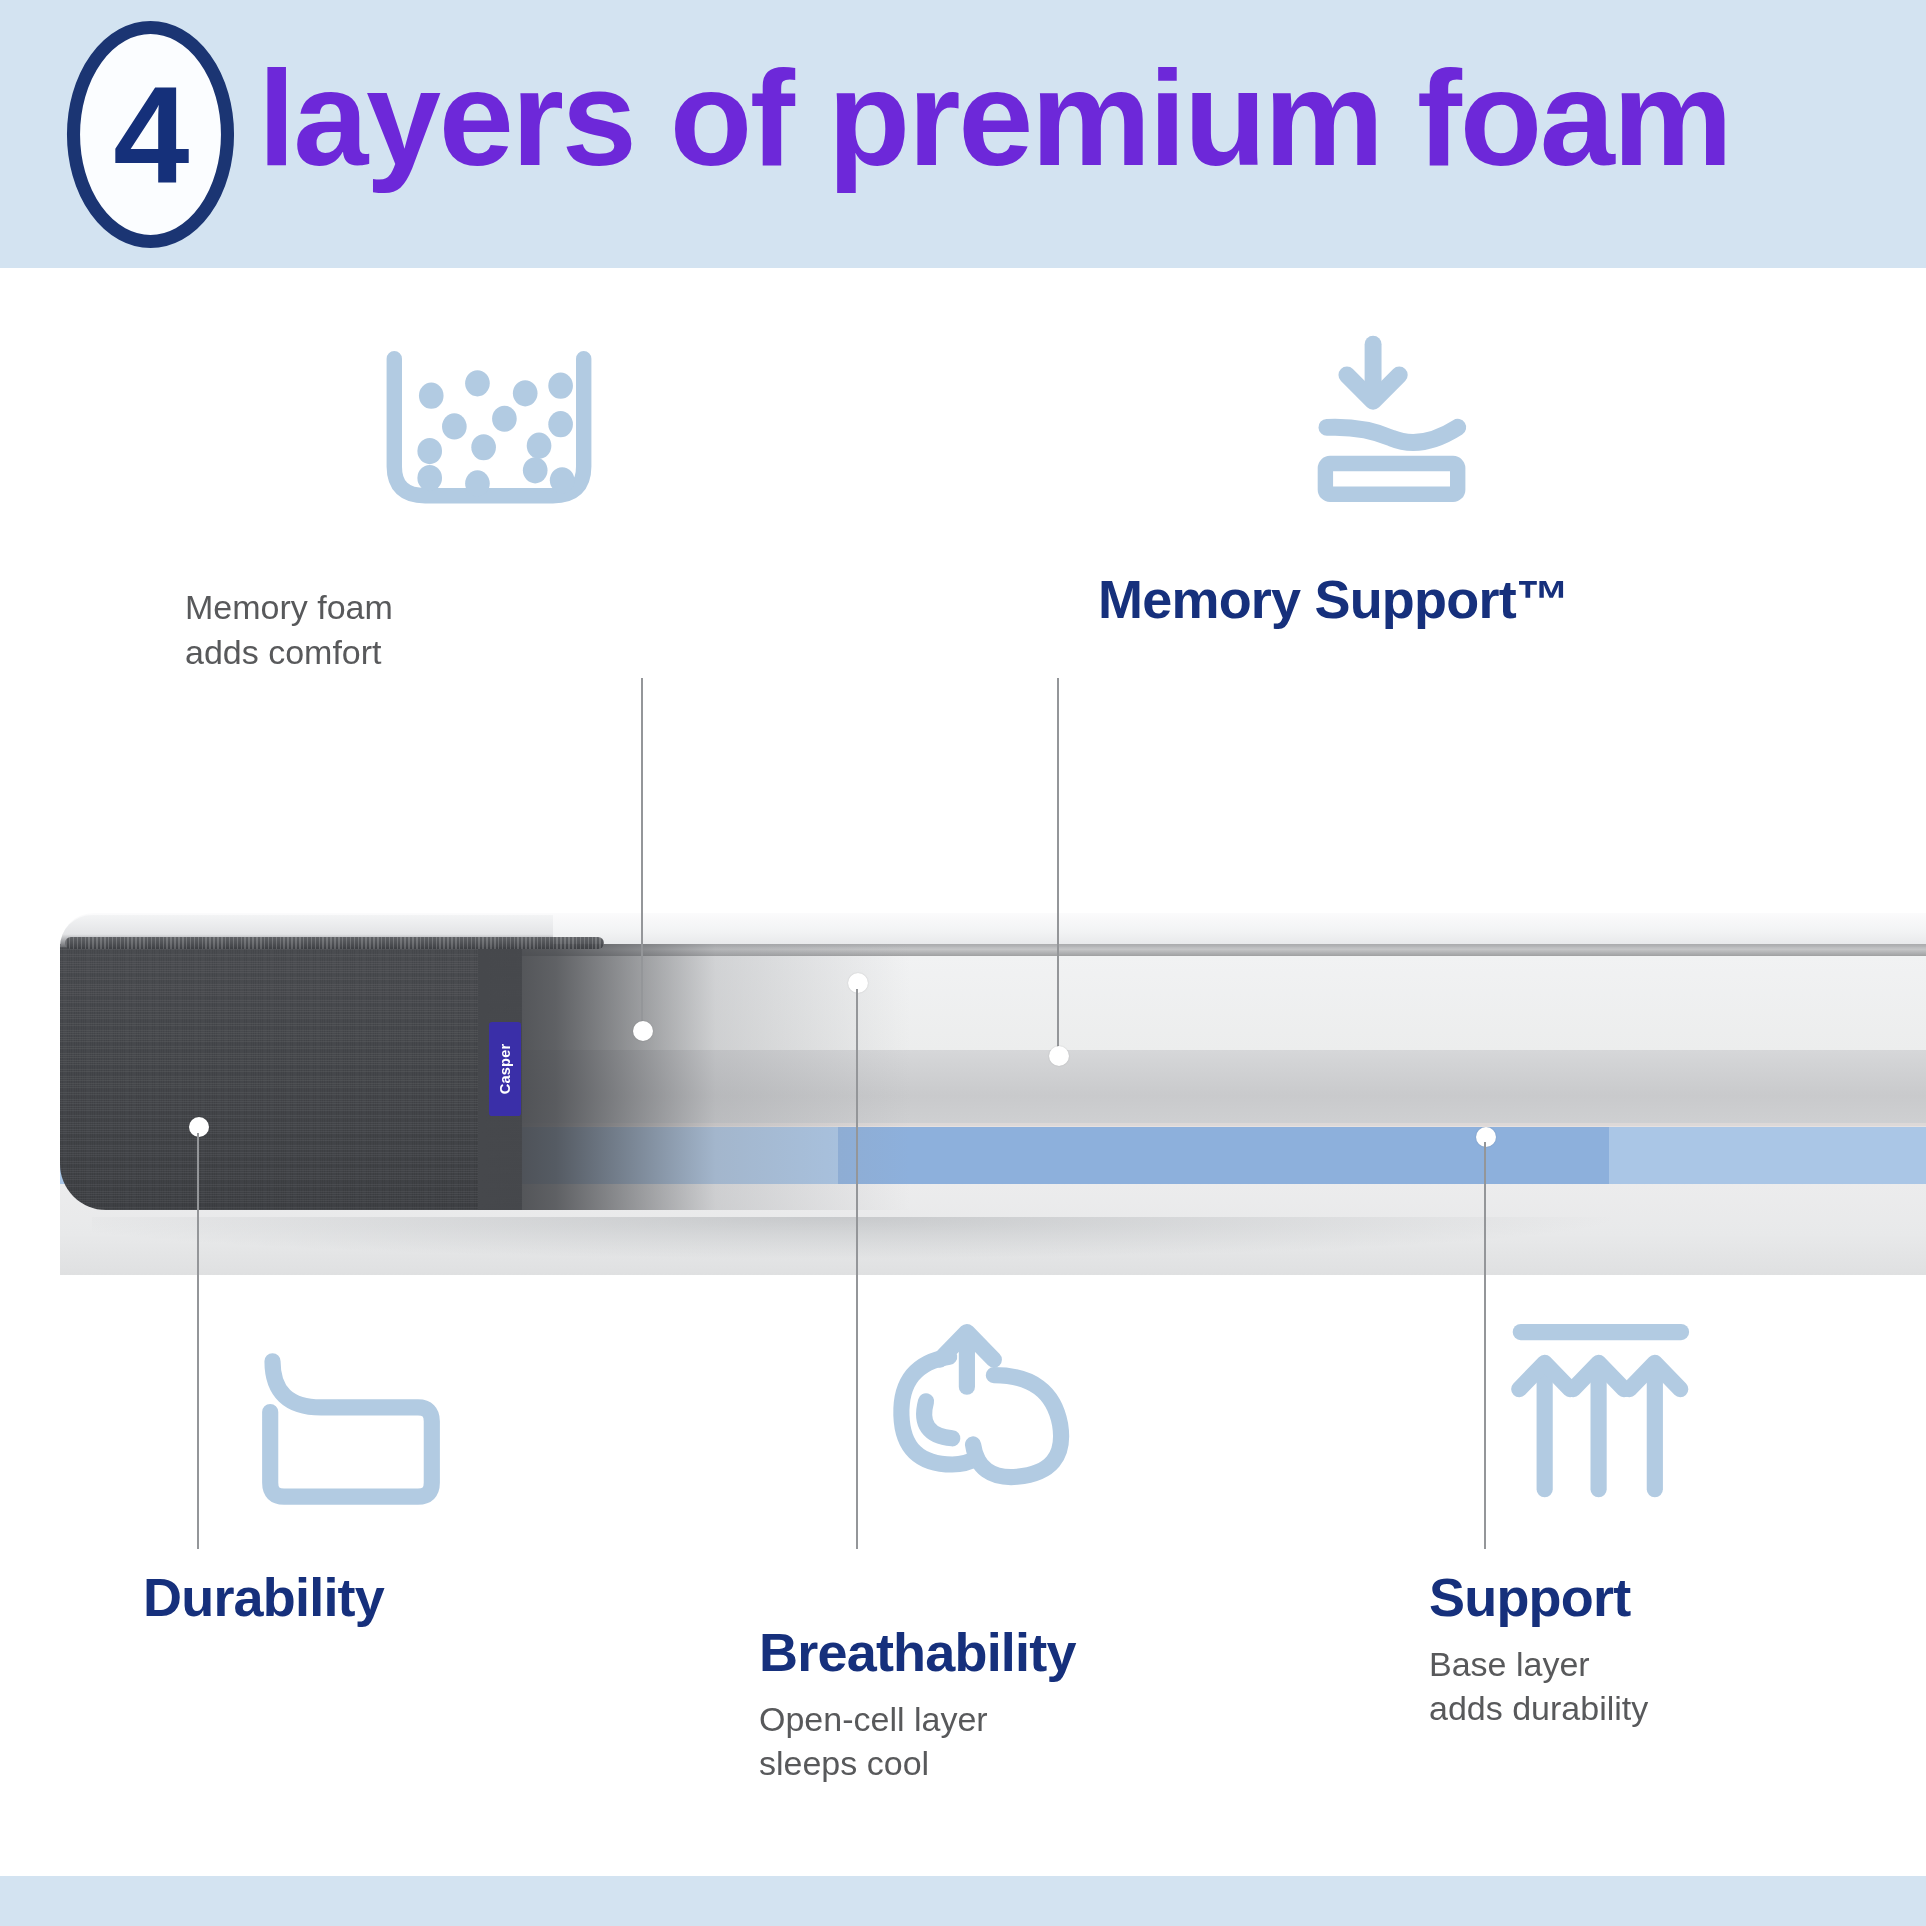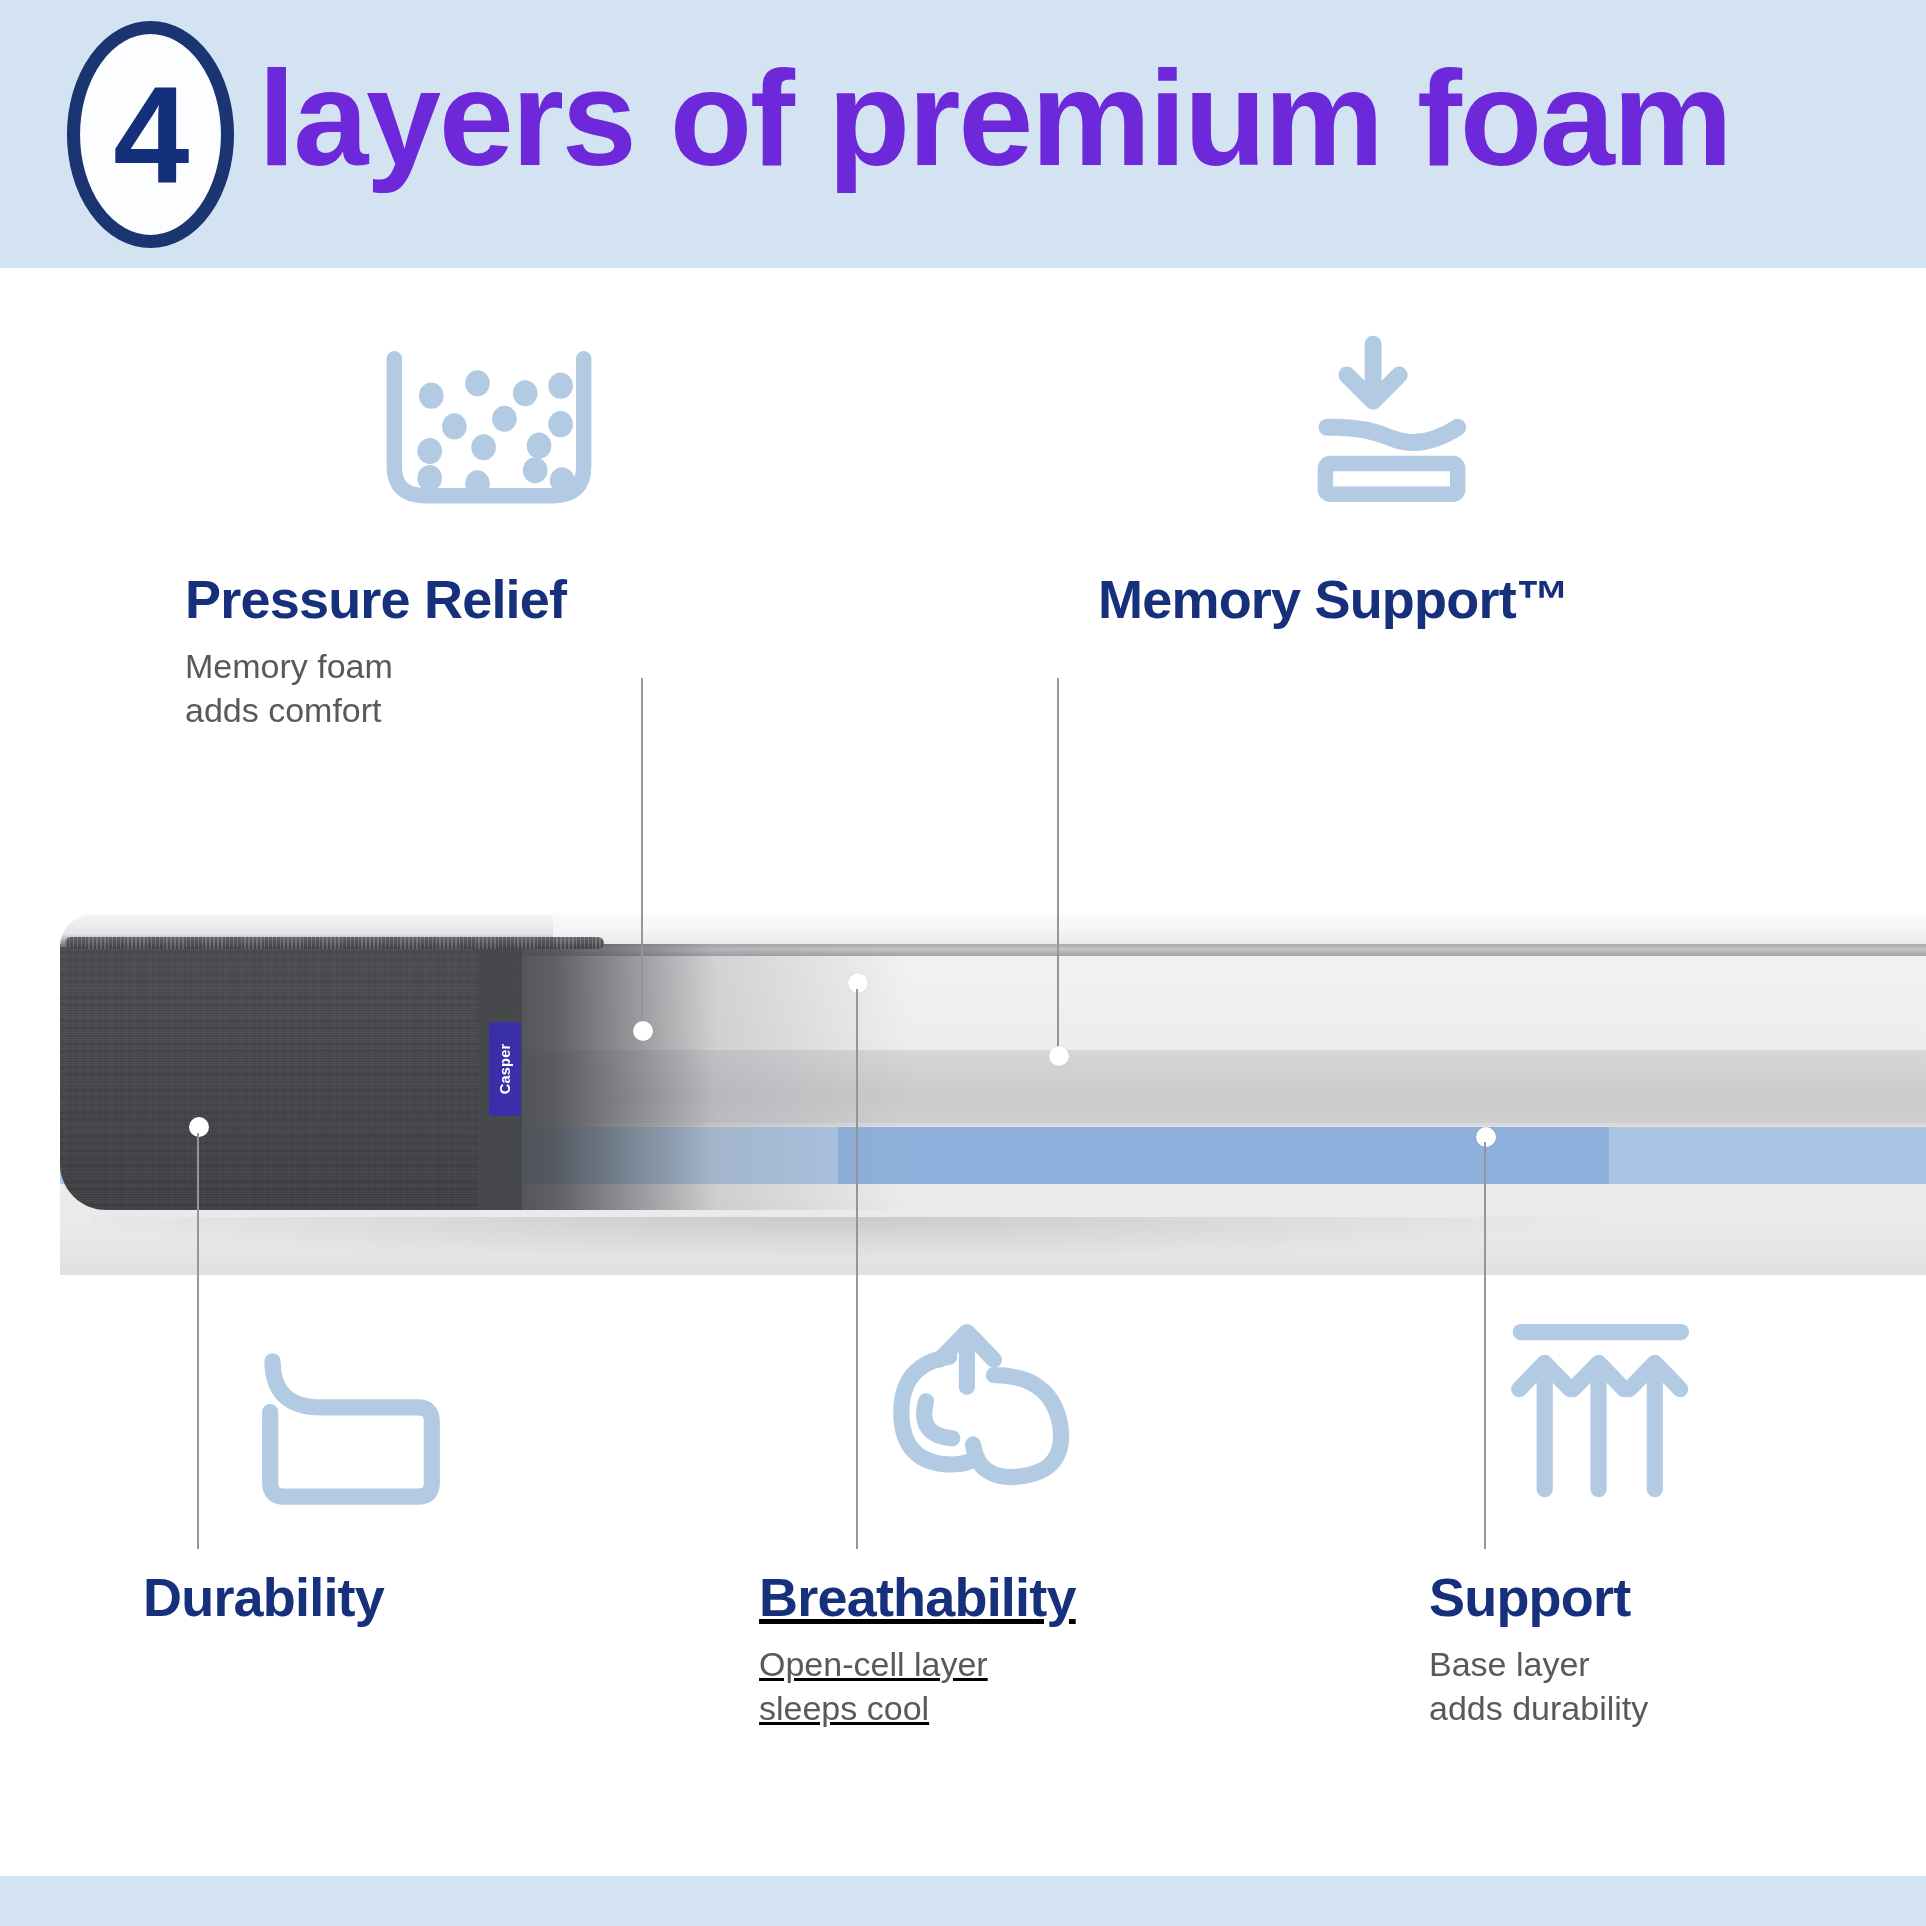--- a/index.html
+++ b/index.html
@@ -207,21 +207,20 @@
     <g fill="none" stroke="#b2cbe2" stroke-width="22" stroke-linecap="round" stroke-linejoin="round">
       <line x1="82" y1="12" x2="82" y2="78"></line>
       <polyline points="48,52 82,86 116,52"></polyline>
       <path d="M22 120 Q70 118 106 134 Q145 150 192 120"></path>
       <rect x="20" y="167" width="172" height="40" rx="6" stroke-width="20"></rect>
     </g>
   </svg>
 </div>
 
 <div class="feature" style="left:185px; top:570px; width:539px;">
-  <div class="f-title">Pressure Relief</div>
   <div class="f-desc">Memory foam
 adds comfort</div>
 </div>
 
 <div class="feature" style="left:1098px; top:570px; width:771px;">
   <div class="f-title">Memory Support™</div>
 </div>
 
 <div id="mattress">
   <div class="m-layer" id="layer-top-cap"></div>
@@ -289,21 +288,21 @@
       <line x1="188" y1="62" x2="188" y2="222"></line>
       <polyline points="155,92 188,58 221,92"></polyline>
     </g>
   </svg>
 </div>
 
 <div class="feature" style="left:143px; top:1568px; width:539px;">
   <div class="f-title">Durability</div>
 </div>
 
-<div class="feature" style="left:759px; top:1568px; width:586px;text-decoration:underline;">
+<div class="feature" style="left:759px; top:1623px; width:586px;">
   <div class="f-title">Breathability</div>
   <div class="f-desc">Open-cell layer
 sleeps cool</div>
 </div>
 
 <div class="feature" style="left:1429px; top:1568px; width:539px;">
   <div class="f-title">Support</div>
   <div class="f-desc">Base layer
 adds durability</div>
 </div>

